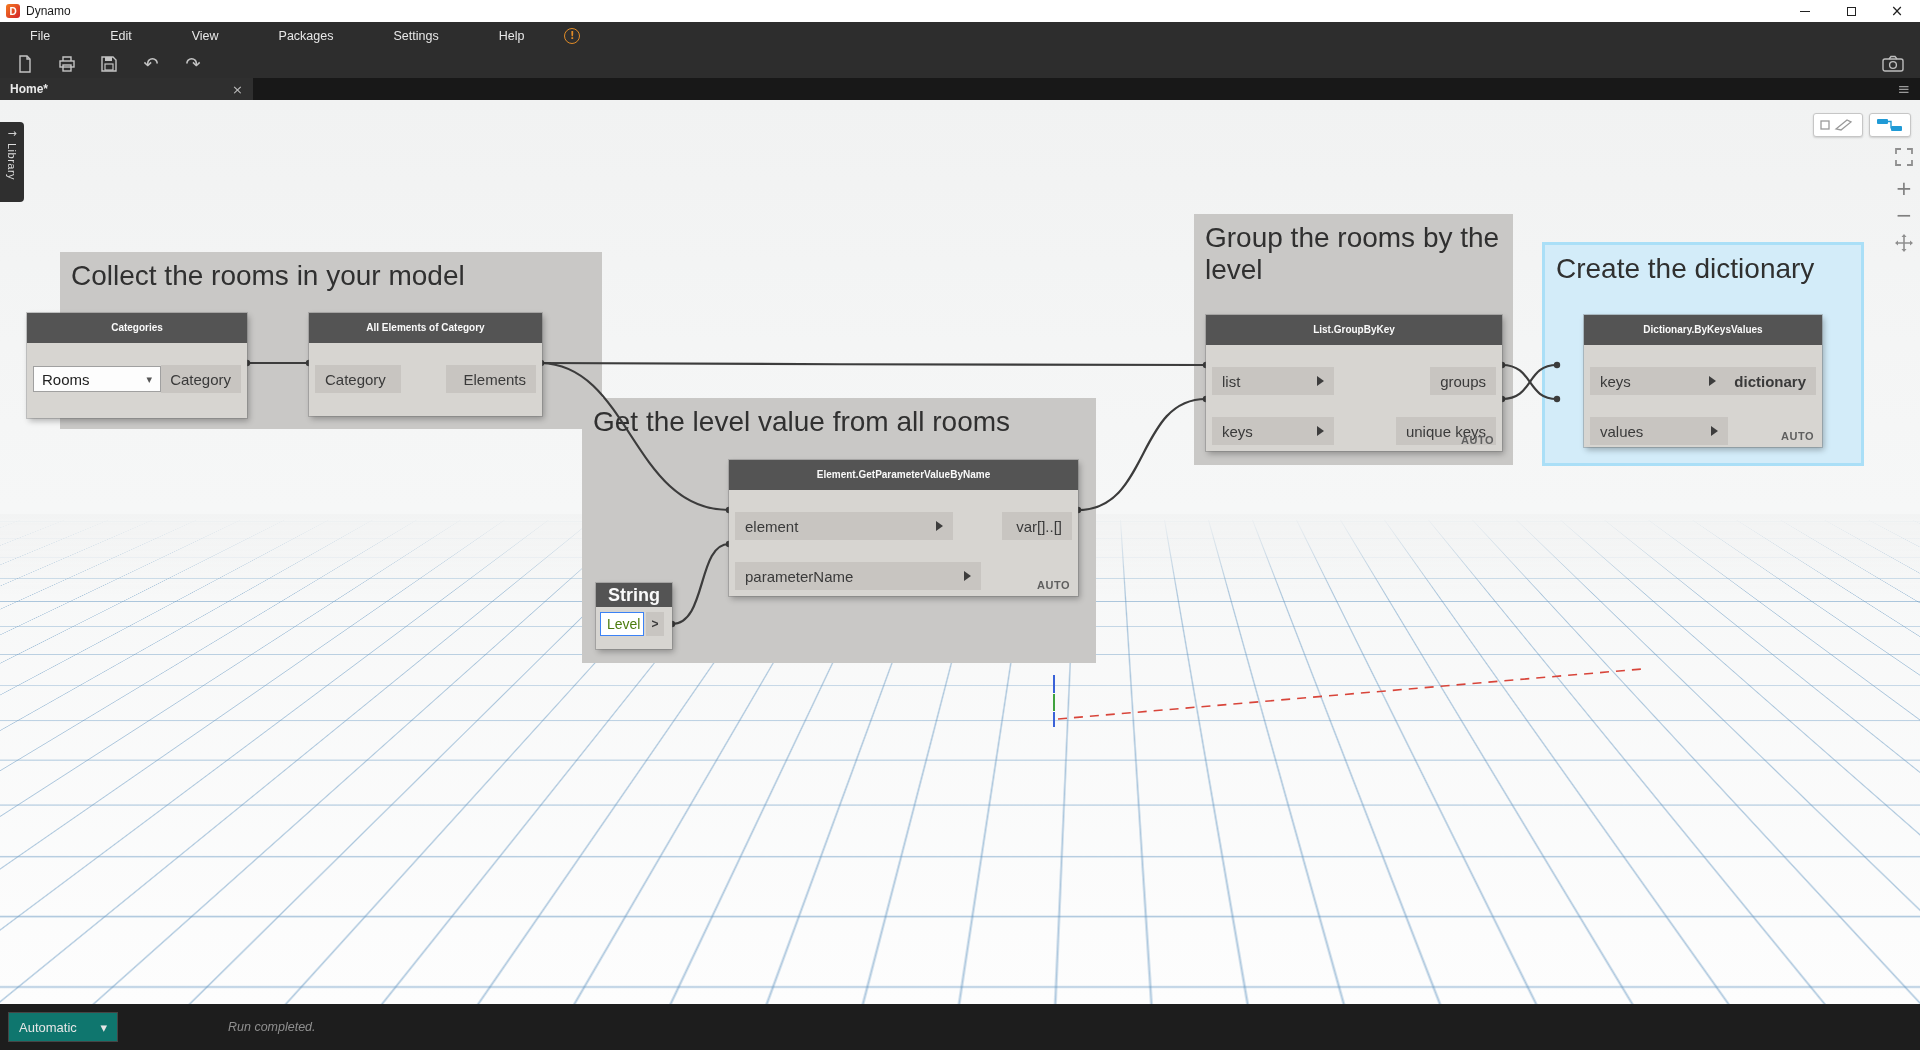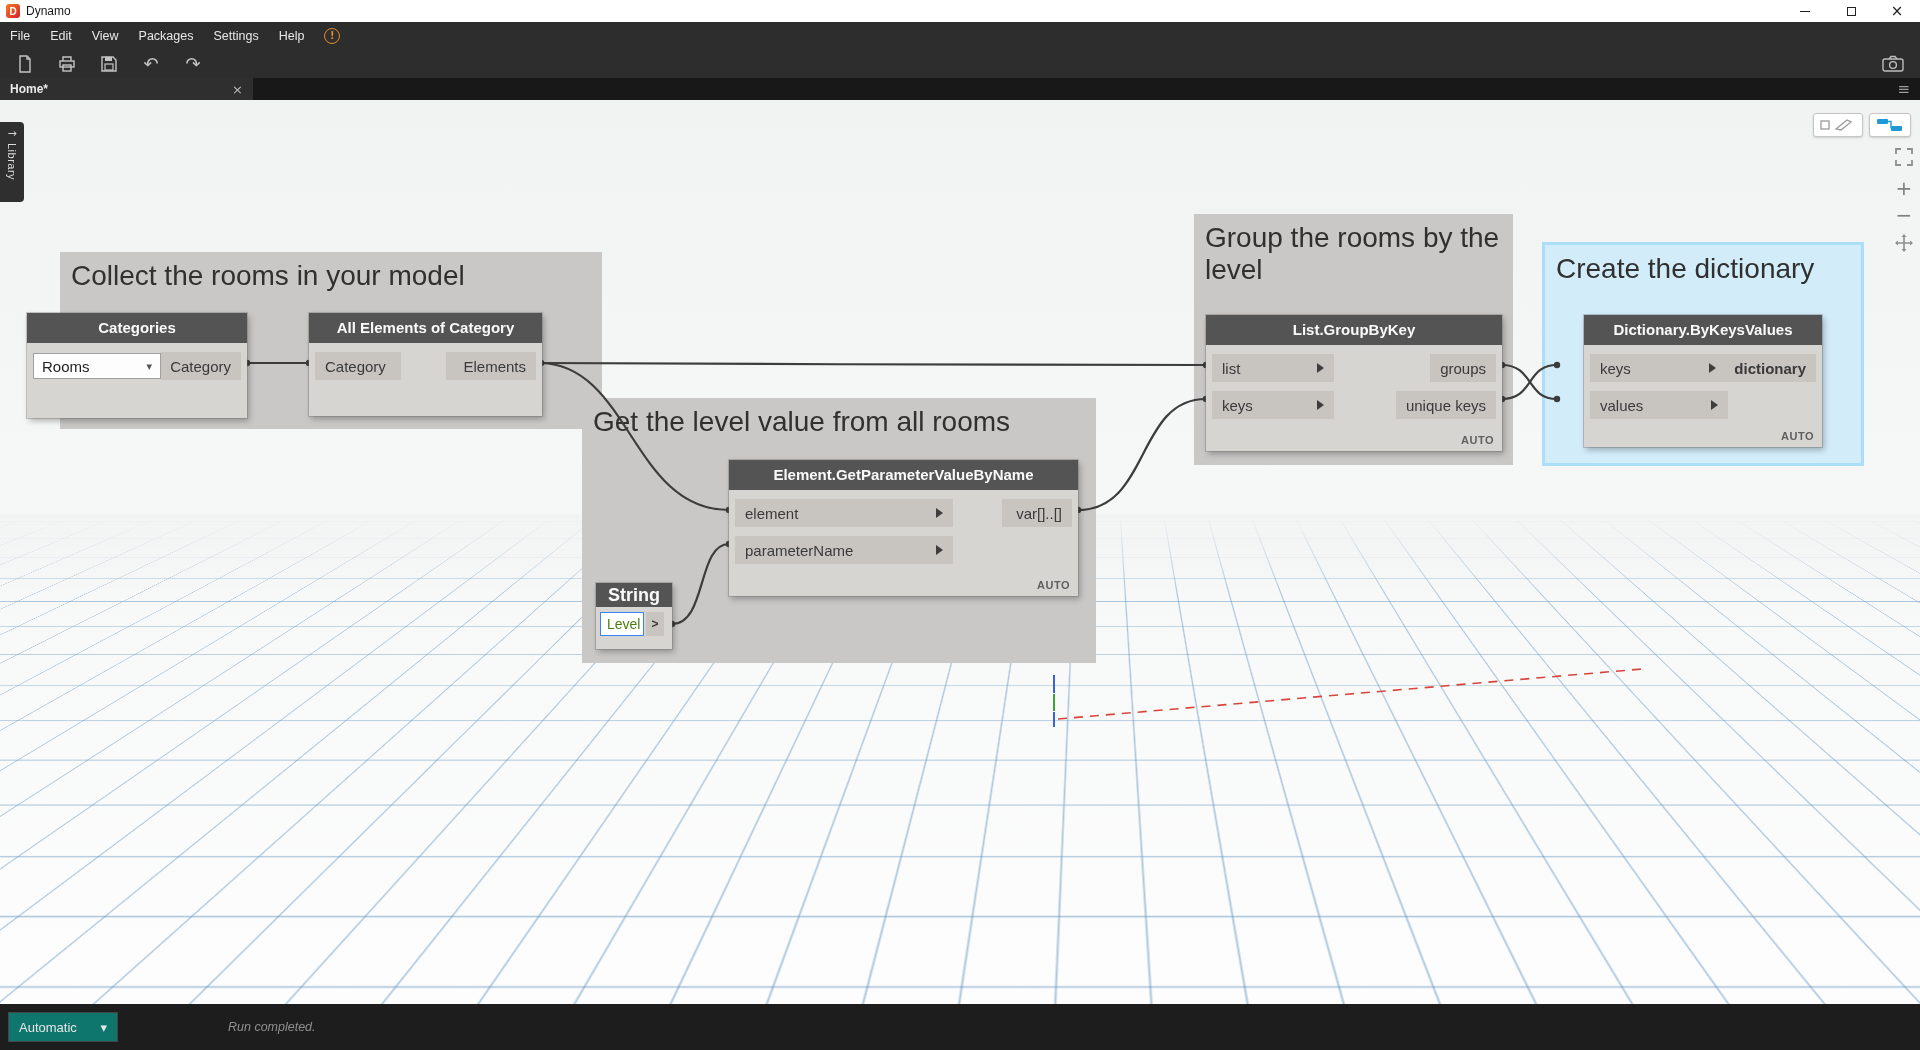--- a/index.html
+++ b/index.html
@@ -9,21 +9,21 @@
   
   .titlebar { position:absolute; left:0; top:0; width:100%; height:22px; background:#ffffff; display:flex; align-items:center; z-index:20; }
   .logo { width:14px; height:14px; margin:0 6px 0 6px; border-radius:3px; background:linear-gradient(135deg,#f47b20,#d3222a); color:#fff; font-size:10px; font-weight:bold; display:flex; align-items:center; justify-content:center; }
   .title-text { font-size:12px; color:#1a1a1a; }
   .win-controls { margin-left:auto; display:flex; height:100%; }
   .win-btn { width:46px; height:100%; display:flex; align-items:center; justify-content:center; color:#222; font-size:13px; cursor:default; }
   .glyph-min { display:inline-block; width:10px; border-top:1px solid #222; }
   .glyph-max { display:inline-block; width:9px; height:9px; border:1px solid #222; }
 
   .menubar { position:absolute; left:0; top:22px; width:100%; height:27px; background:#2d2d2d; display:flex; align-items:center; z-index:20; }
-  .menu-item { color:#e8e8e8; font-size:12.5px; padding:0 10px; height:100%; display:flex; align-items:center; }
+  .menu-item { color:#e8e8e8; font-size:12.5px; padding:0 30px; height:100%; display:flex; align-items:center; }
   .notif { width:16px; height:16px; margin-left:10px; border-radius:50%; background:#2f2f2f; border:1.5px solid #e08b27; display:flex; align-items:center; justify-content:center; }
   .notif-bang { color:#e08b27; font-size:10px; font-weight:bold; font-family:"DejaVu Sans", sans-serif; }
 
   .toolbar { position:absolute; left:0; top:49px; width:100%; height:29px; background:#2d2d2d; display:flex; align-items:center; gap:20px; padding:0 14px; z-index:20; }
   .tool-icon { display:flex; align-items:center; justify-content:center; width:22px; height:22px; }
   .tool-glyph { color:#c4c4c4; font-size:18px; line-height:1; font-family:"DejaVu Sans", sans-serif; }
   .toolbar-right { margin-left:auto; display:flex; align-items:center; }
 
   .tabbar { position:absolute; left:0; top:78px; width:100%; height:22px; background:#181818; display:flex; align-items:center; z-index:20; }
   .tab { width:253px; height:100%; background:#2f2f2f; display:flex; align-items:center; padding:0 10px;gap:28px; }
@@ -53,24 +53,24 @@
   .group.gray { background:#c9c8c6; }
   .group.blue { background:#d3ecf9; box-shadow:0 0 0 3px #aadff7; }
   .group-title { font-size:28px; color:#303030; padding:8px 11px; line-height:1.16; }
 
   
   .wires { position:absolute; left:0; top:0; width:1920px; height:1050px; z-index:3; pointer-events:none; }
 
   
   .node { position:absolute; background:#d7d5d1; z-index:4;
           box-shadow:0 0 0 1px rgba(110,110,110,.35), 2px 3px 6px rgba(0,0,0,.28); }
-  .node-header { background:#545454; color:#fafafa; font-weight:bold; font-size:15px; height:30px; line-height:30px;
+  .node-header { background:#545454; color:#fafafa; font-weight:bold; font-size:10px; height:30px; line-height:30px;
           text-align:center; white-space:nowrap; padding:0 6px; overflow:hidden; }
   .node-header.small { height:24px; line-height:24px; font-size:18px; }
-  .row { display:flex; align-items:center; margin:9px 6px 0 6px; height:28px; }
+  .row { display:flex; align-items:center; margin:22px 6px 0 6px; height:28px; }
   .port { background:#c8c5c1; height:28px; display:flex; align-items:center; font-size:15px; color:#3a3a3a; padding:0 10px; }
   .port.out { margin-left:auto; }
   .chev { width:0; height:0; border-left:7px solid #3d3d3d; border-top:5px solid transparent; border-bottom:5px solid transparent; }
   .lacing { position:absolute; right:8px; bottom:5px; font-size:11px; font-weight:bold; color:#5f5f5f; letter-spacing:.5px; }
   .dropdown { background:#fdfdfd; border:1px solid #a0a0a0; height:26px; width:130px; display:flex; align-items:center;
           justify-content:space-between; padding:0 8px; font-size:15px; color:#222; }
   .caret { color:#555; font-size:11px; font-family:"DejaVu Sans", sans-serif; }
   .string-input { background:#ffffff; border:1px solid #3b82f6; height:24px; width:44px; display:flex; align-items:center;
           padding:0 6px; font-size:14px; color:#4d7c0f; }
   .string-port { background:#c8c5c1; height:24px; width:18px; margin-left:2px; display:flex; align-items:center; justify-content:center;
@@ -169,21 +169,21 @@
   <div class="node" style="left:729px;top:460px;width:349px;height:136px;">
     <div class="node-header">Element.GetParameterValueByName</div>
     <div class="row">
       <div class="port" style="width:218px;justify-content:space-between;">
         <span>element</span>
         <span class="chev"></span>
       </div>
       <div class="port out" style="width:70px;justify-content:flex-end;">var[]..[]</div>
     </div>
     <div class="row">
-      <div class="port" style="width:218px;justify-content:space-between;">
+      <div class="port" style="width:246px;justify-content:space-between;">
         <span>parameterName</span>
         <span class="chev"></span>
       </div>
     </div>
     <div class="lacing">AUTO</div>
   </div>
 
   <div class="node" style="left:596px;top:583px;width:76px;height:66px;">
     <div class="node-header small">String</div>
     <div class="row" style="margin:5px 4px 0 4px;height:24px;">

